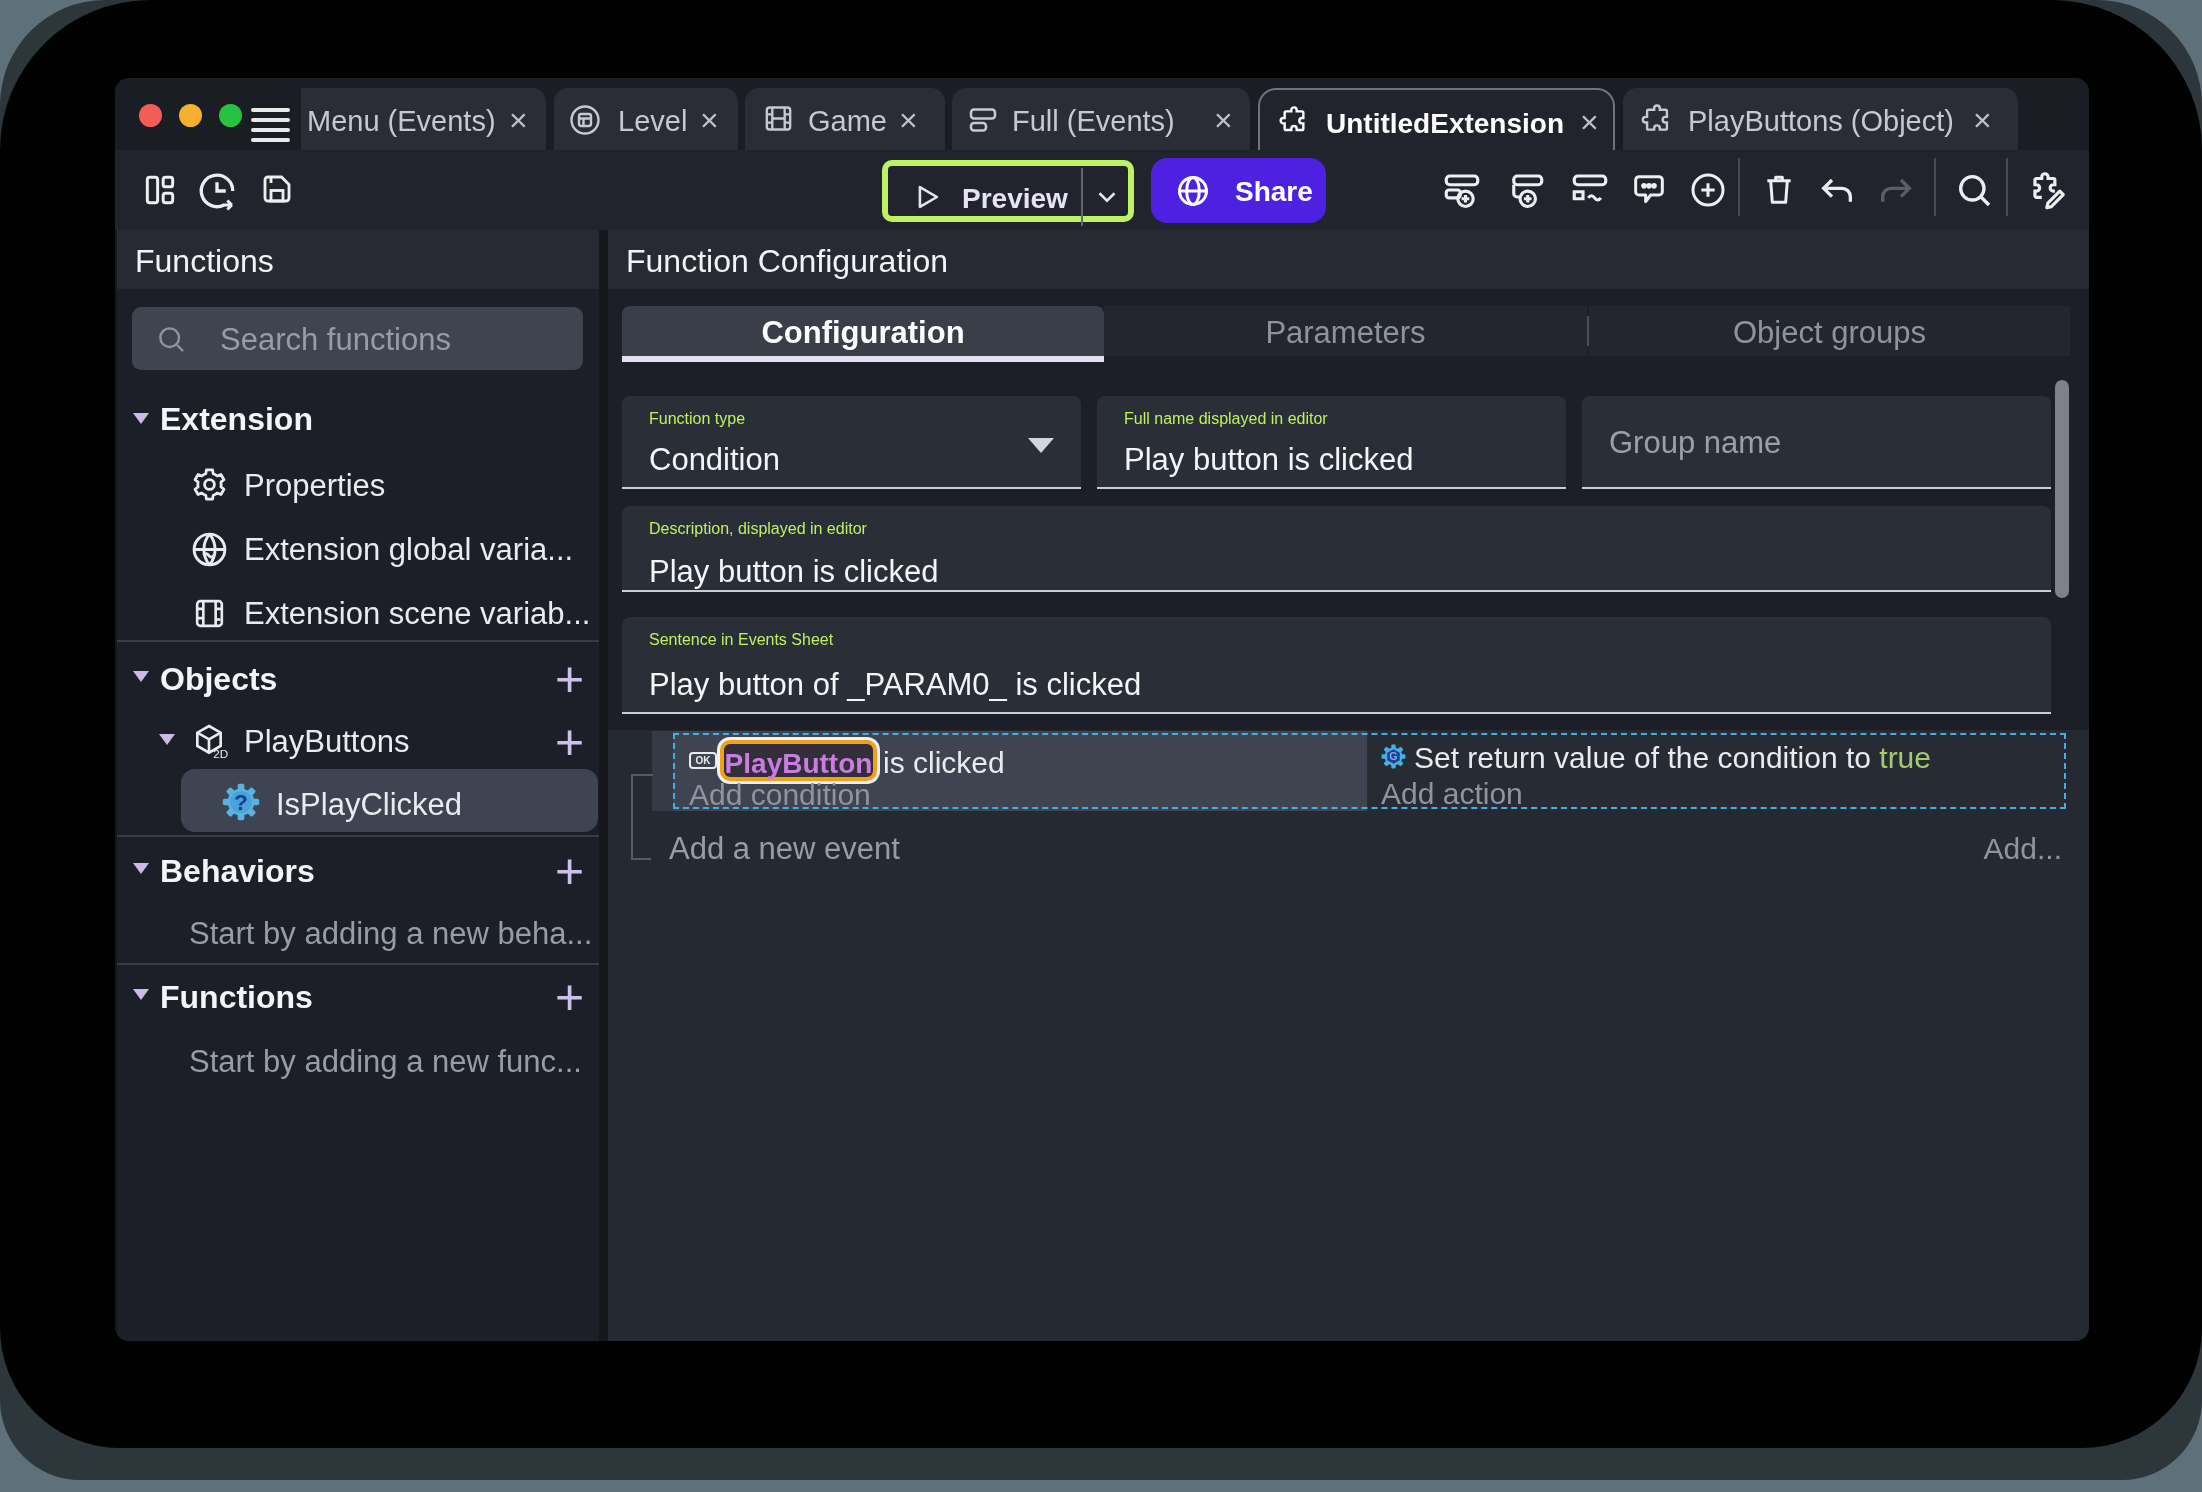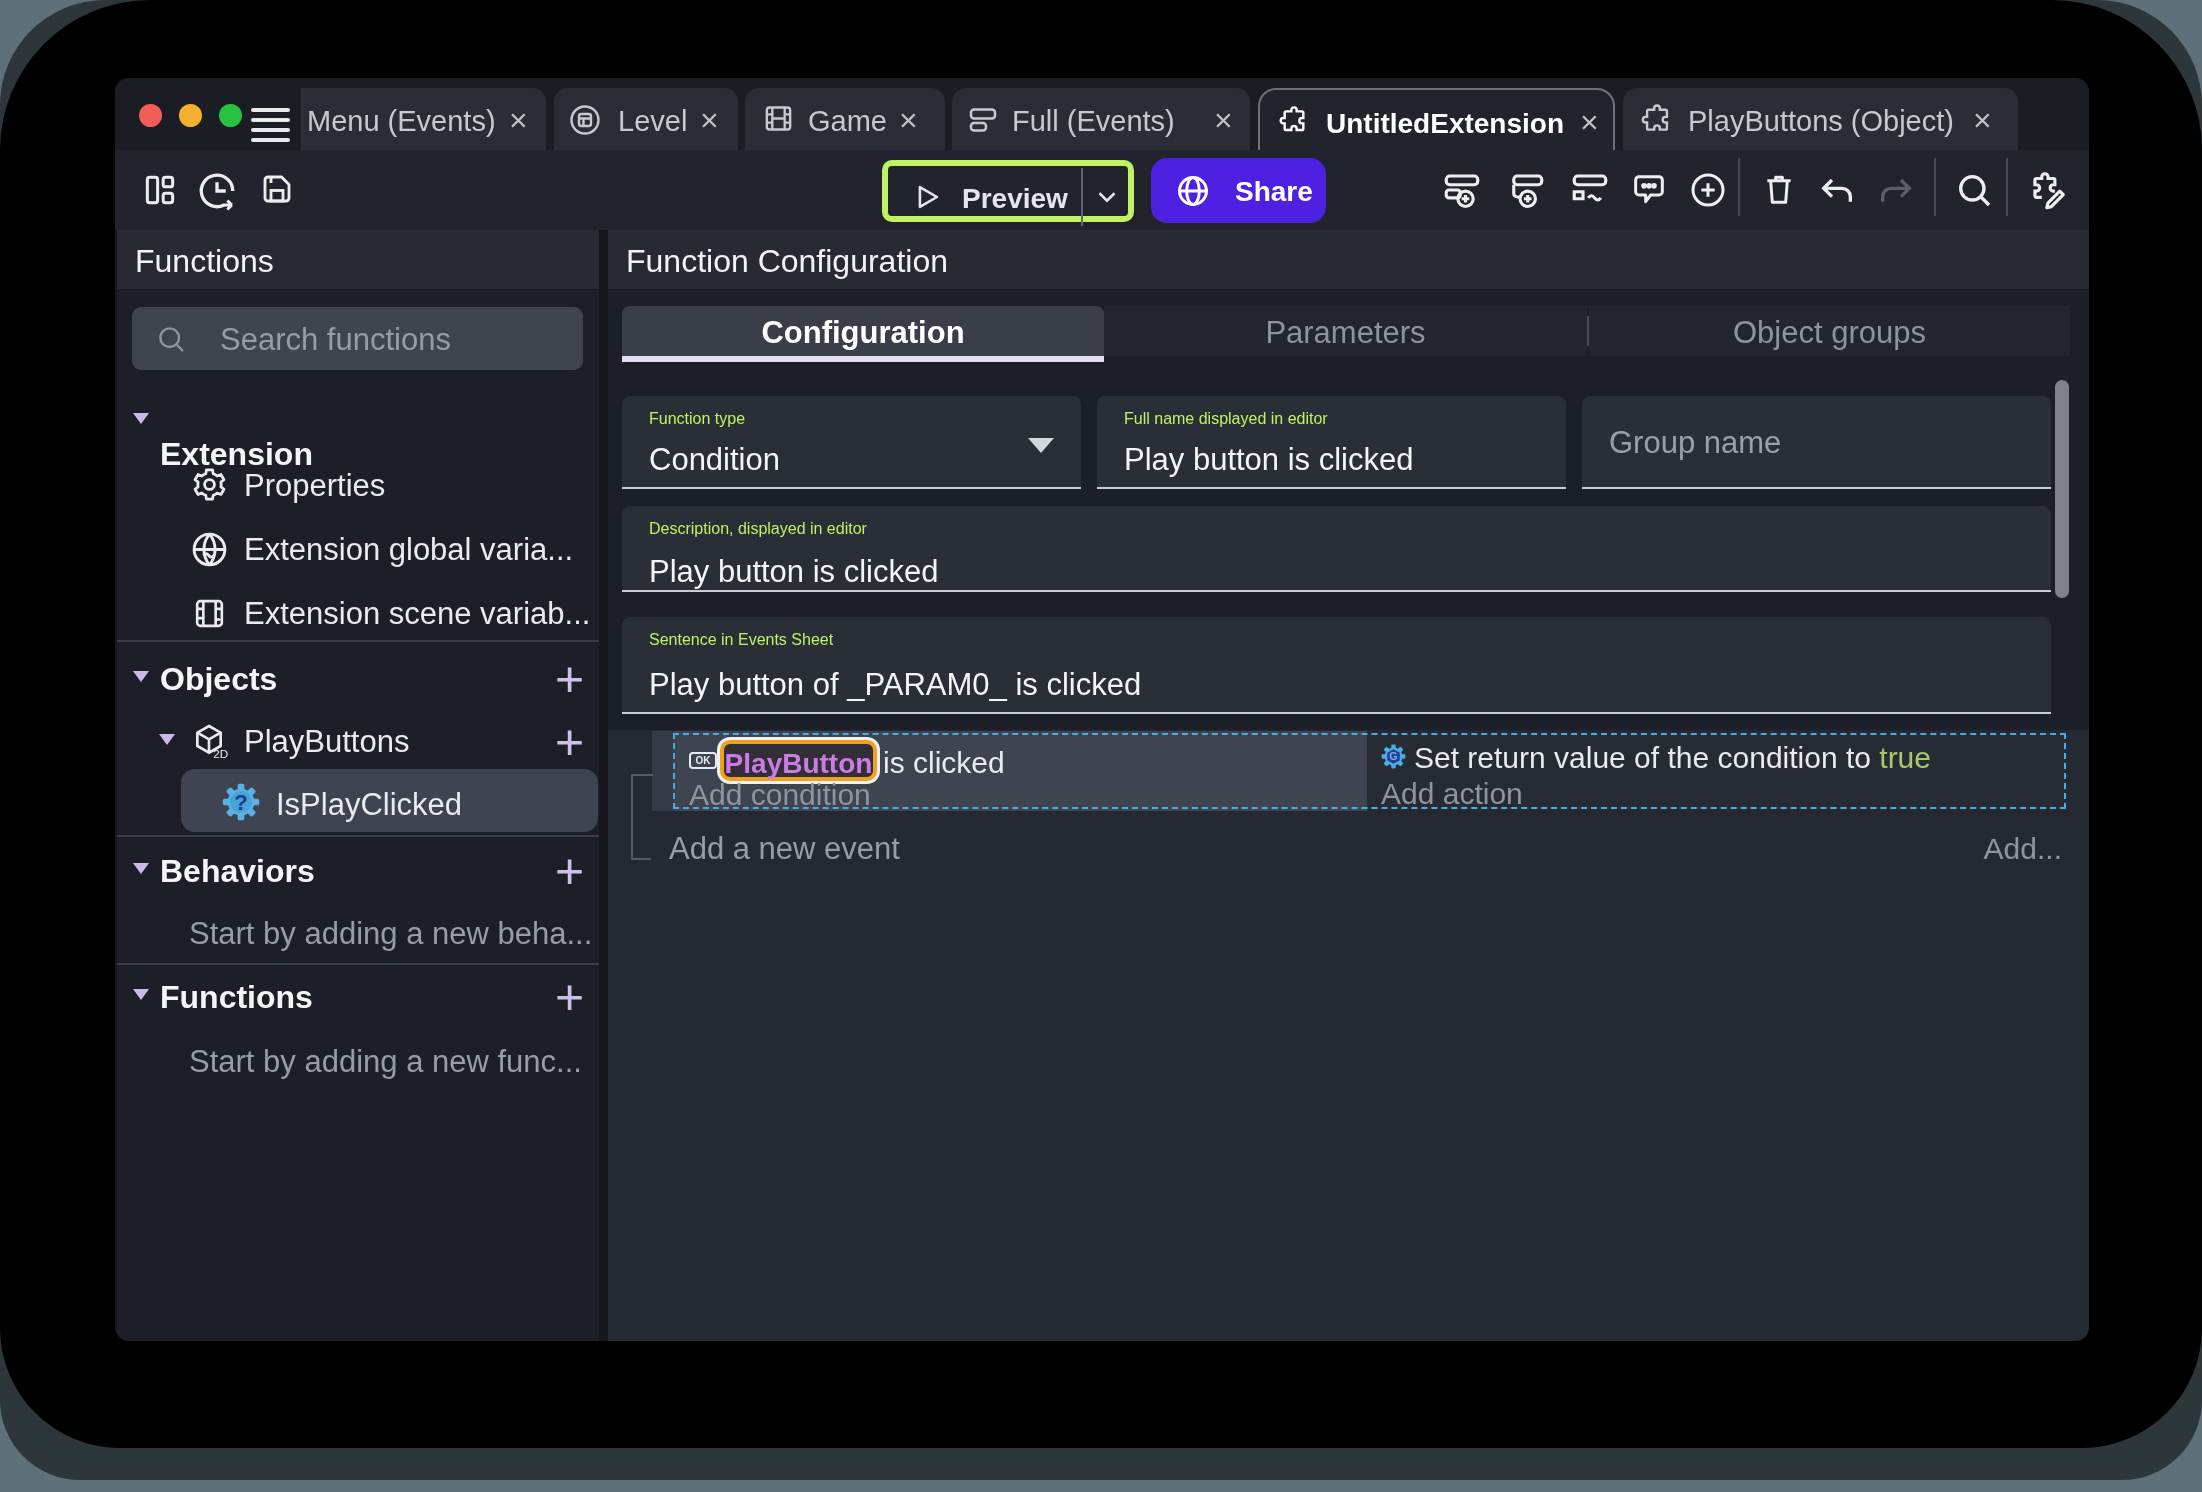--- a/index.html
+++ b/index.html
@@ -205,21 +205,21 @@
           <span>Functions</span>
         </div>
       <div id="searchbox">
         <svg class="abs" viewBox="0 0 24 24" style="left:23px;top:16px;width:32px;height:32px;" fill="none" stroke="#8f95a0" stroke-width="1.8">
           <circle cx="11" cy="11" r="7"></circle>
             <path d="M16.5 16.5L21 21"></path>
         </svg>
         <span class="graytxt" style="left:88px; top:15px;">Search functions</span>
       </div>
       <div class="tri" style="left:16px; top:183px;"></div>
-      <span class="sectxt" style="left:43px; top:171px;margin-top:35px;">Extension</span>
+      <span class="sectxt" style="left:43px; top:171px;">Extension</span>
       <svg class="abs" viewBox="0 0 24 24" style="left:74px;top:236px;width:37px;height:37px;" fill="none" stroke="#e9ebee" stroke-width="1.8">
         <circle cx="12" cy="12" r="3.2"></circle>
         <path d="M19.4 13.5a7.6 7.6 0 000-3l2-1.6-2-3.4-2.4 1a7.6 7.6 0 00-2.6-1.5L14 2.5h-4l-.4 2.5A7.6 7.6 0 007 6.5l-2.4-1-2 3.4 2 1.6a7.6 7.6 0 000 3l-2 1.6 2 3.4 2.4-1a7.6 7.6 0 002.6 1.5l.4 2.5h4l.4-2.5a7.6 7.6 0 002.6-1.5l2.4 1 2-3.4-2-1.6z" stroke-linejoin="round"></path>
       </svg>
       <span class="itemtxt" style="left:127px; top:238px;">Properties</span>
       <svg class="abs" viewBox="0 0 24 24" style="left:72px;top:299px;width:41px;height:41px;" fill="none" stroke="#e9ebee" stroke-width="1.7">
         <circle cx="12" cy="12" r="9"></circle>
           <path d="M3 12h18M12 3a14 14 0 010 18M12 3a14 14 0 000 18"></path>
         <path d="M8.5 15.5c1-1.3 2-1.3 3 0s2 1.3 3 0"></path>
       </svg>

